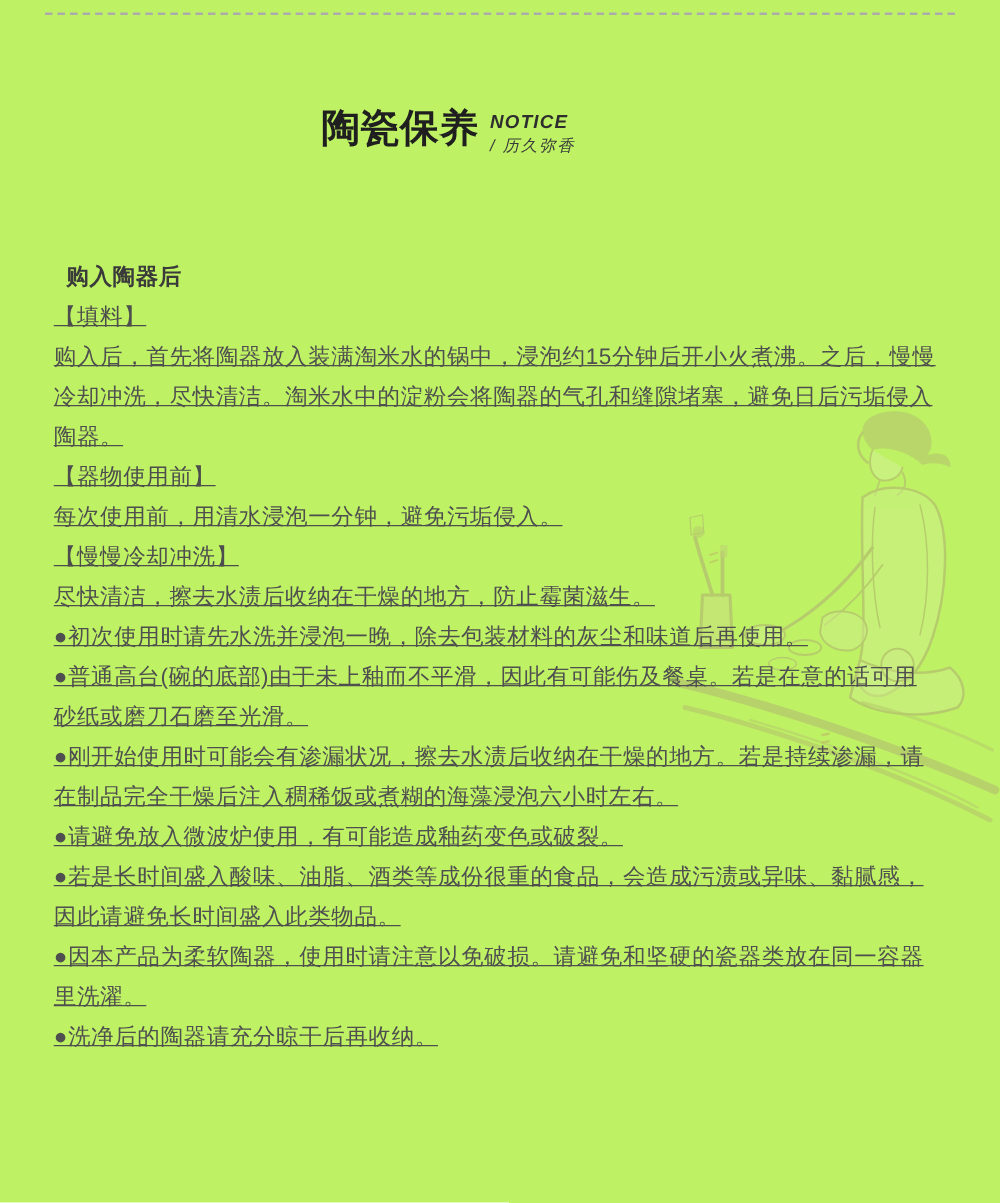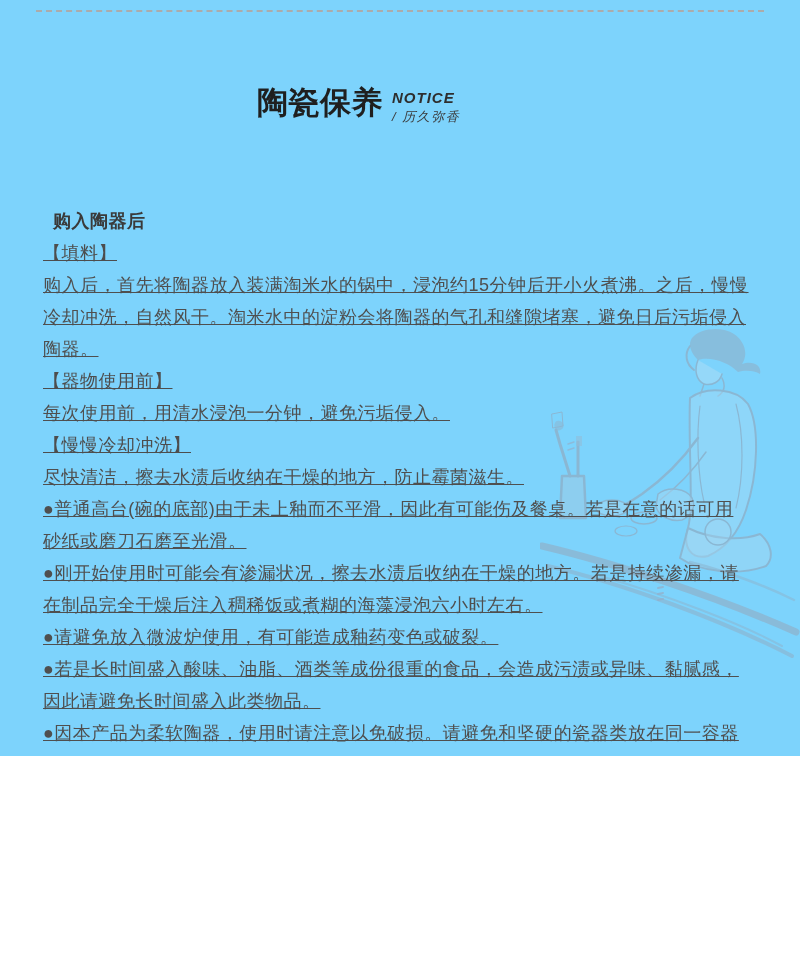--- a/index.html
+++ b/index.html
@@ -1,20 +1,20 @@
 <!DOCTYPE html>
 <html><head>
 <meta charset="utf-8">
 <style>
   html, body { margin: 0; padding: 0; background: #ffffff; }
   .page {
     position: relative;
     width: 800px;
-    height: 756px;
-    background: #7dd3fc;
+    height: 962px;
+    background: #bef264;
     overflow: hidden;
     font-family: "Liberation Sans", "DejaVu Sans", sans-serif;
   }
   .top-dash {
     position: absolute;
     top: 10px; left: 36px; right: 36px;
     height: 0;
     border-top: 2px dashed #ababab;
     z-index: 2;
   }
@@ -143,30 +143,31 @@
       <div class="notice">NOTICE</div>
       <div class="tagline">/ 历久弥香</div>
     </div>
   </header>
 
   <main class="content">
 
     <h2 class="h2 first">购入陶器后</h2>
 
     <p class="label">【填料】</p>
-    <p class="body">购入后，首先将陶器放入装满淘米水的锅中，浸泡约15分钟后开小火煮沸。之后，慢慢冷却冲洗，自然风干。淘米水中的淀粉会将陶器的气孔和缝隙堵塞，避免日后污垢侵入陶器。</p>
+    <p class="body">购入后，首先将陶器放入装满淘米水的锅中，浸泡约15分钟后开小火煮沸。之后，慢慢冷却冲洗，尽快清洁。淘米水中的淀粉会将陶器的气孔和缝隙堵塞，避免日后污垢侵入陶器。</p>
 
     <p class="label">【器物使用前】</p>
     <p class="body">每次使用前，用清水浸泡一分钟，避免污垢侵入。</p>
 
     <p class="label">【慢慢冷却冲洗】</p>
     <p class="body">尽快清洁，擦去水渍后收纳在干燥的地方，防止霉菌滋生。</p>
 
 
 
+    <p class="body">●初次使用时请先水洗并浸泡一晚，除去包装材料的灰尘和味道后再使用。</p>
     <p class="body">●普通高台(碗的底部)由于未上釉而不平滑，因此有可能伤及餐桌。若是在意的话可用砂纸或磨刀石磨至光滑。</p>
     <p class="body">●刚开始使用时可能会有渗漏状况，擦去水渍后收纳在干燥的地方。若是持续渗漏，请在制品完全干燥后注入稠稀饭或煮糊的海藻浸泡六小时左右。</p>
     <p class="body">●请避免放入微波炉使用，有可能造成釉药变色或破裂。</p>
     <p class="body">●若是长时间盛入酸味、油脂、酒类等成份很重的食品，会造成污渍或异味、黏腻感，因此请避免长时间盛入此类物品。</p>
     <p class="body">●因本产品为柔软陶器，使用时请注意以免破损。请避免和坚硬的瓷器类放在同一容器里洗濯。</p>
     <p class="body">●洗净后的陶器请充分晾干后再收纳。</p>
 
   </main>
 
 </div>

